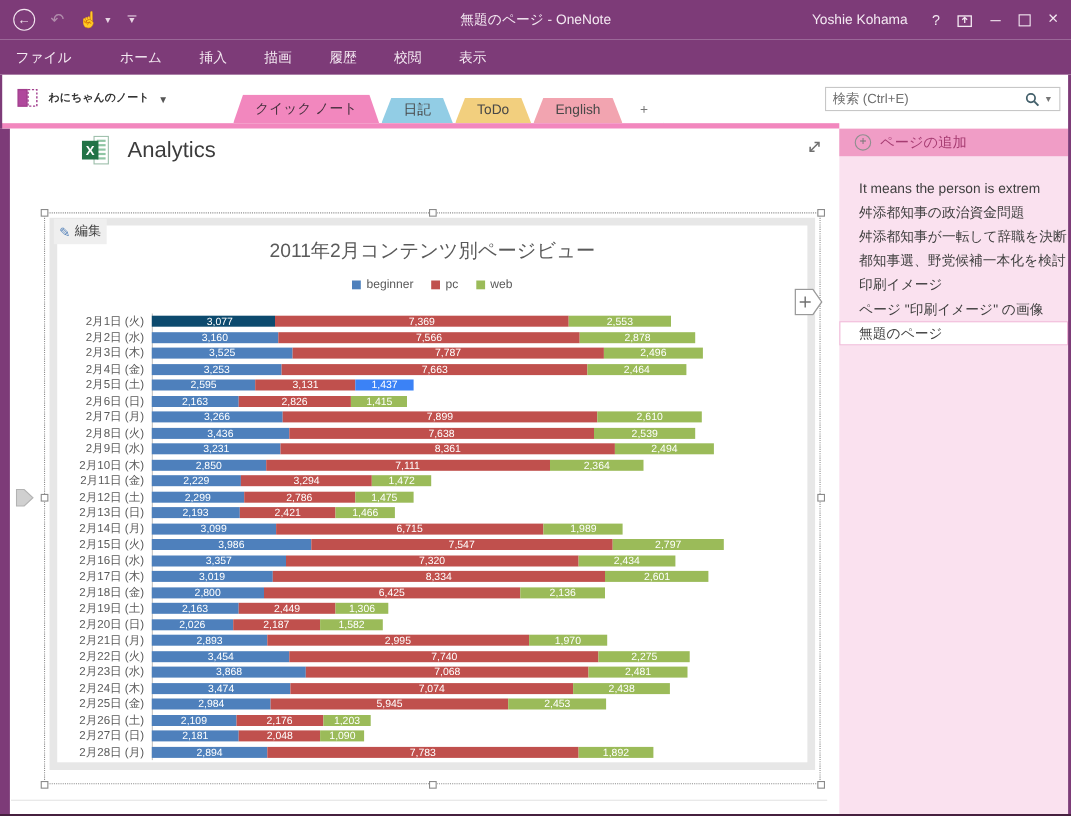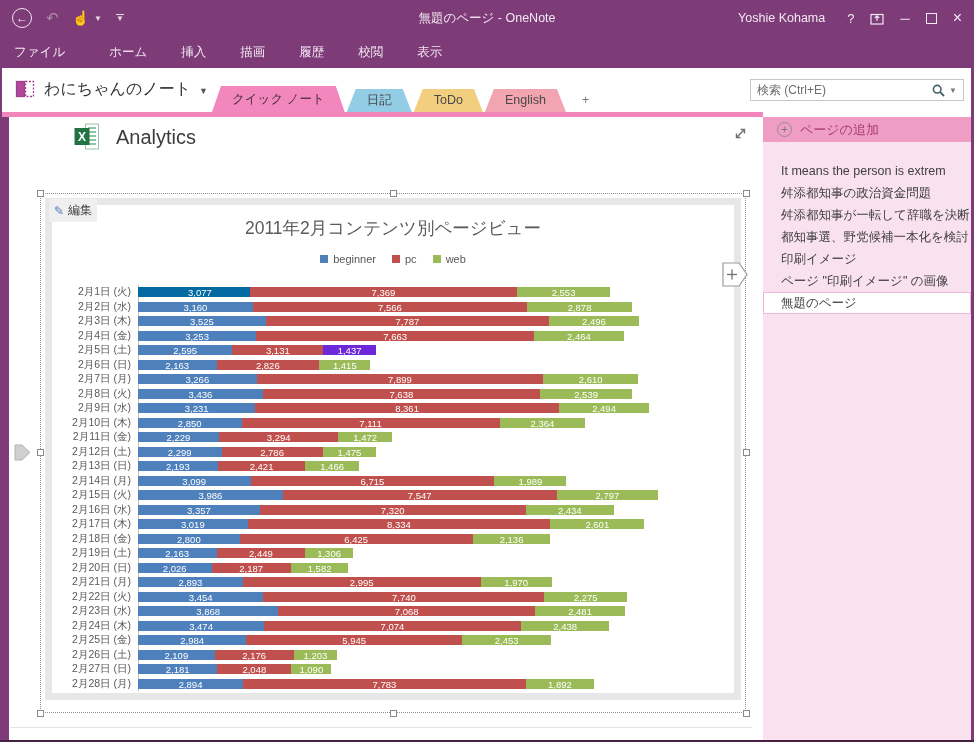--- a/index.html
+++ b/index.html
@@ -21,21 +21,21 @@
   .max-box { width:11px; height:11px; border:1px solid #f4e9f2; }
 
   
   .menubar { position:absolute; left:0; top:36px; width:974px; height:32px; background:#7d3b78; display:flex; align-items:center; padding-left:14px; }
   .menu-item { color:#f4e9f2; font-size:12.5px; margin-right:34px; white-space:nowrap; }
   .menu-item:first-child { margin-right:44px; }
 
   
   .navbar { position:absolute; left:0; top:68px; width:974px; height:49px; background:#fff; }
   .nb-area { position:absolute; left:14px; top:10px; display:flex; align-items:center; gap:8px; }
-  .nb-name { font-size:16px; color:#333; white-space:nowrap; }
+  .nb-name { font-size:10px; color:#333; white-space:nowrap;font-weight:bold; }
   .nb-caret { font-size:9px; color:#555; margin-top:3px; }
   .tabs { position:absolute; left:212px; bottom:5px; display:flex; align-items:flex-end; }
   .stab { position:relative; height:23px; line-height:23px; padding:0 20px; font-size:12.5px; color:#484848;
           clip-path:polygon(9px 0, calc(100% - 9px) 0, 100% 100%, 0 100%); margin-right:2px; white-space:nowrap; text-align:center; }
   .stab.active { height:26px; line-height:26px; color:#47313f; }
   .tab-strip { position:absolute; left:0; bottom:0; width:763px; height:5px; background:#f287be; }
   .searchbox { position:absolute; left:750px; top:11px; width:214px; height:22px; border:1px solid #c7c7c7; background:#fff; display:flex; align-items:center; }
   .searchbox input { flex:1; border:none; outline:none; font-size:12px; color:#666; padding-left:6px; background:transparent; font-family:"Liberation Sans",sans-serif; }
   .searchbox input::placeholder { color:#6e6e6e; opacity:1; }
   .search-caret { font-size:8px; color:#777; margin:0 6px 0 4px; }
@@ -207,21 +207,21 @@
               <div class="legend-item">
                 <span class="swatch" style="background: rgb(155, 187, 89);"></span>
                 <span>web</span>
               </div>
             </div>
           <div class="axis-line"></div>
           <div class="plot">
               <div class="crow">
                 <div class="cat">2月1日 (火)</div>
                 <div class="track">
-                  <div class="seg" style="width: 111.7px; background: #0369a1; padding-left: 12px;">3,077</div>
+                  <div class="seg" style="width: 111.7px; background: #0c4a6e; padding-left: 12px;">3,077</div>
                   <div class="seg" style="width: 267.5px; background: rgb(192, 80, 77);">7,369</div>
                   <div class="seg" style="width: 92.7px; background: rgb(155, 187, 89);">2,553</div>
                 </div>
               </div>
               <div class="crow">
                 <div class="cat">2月2日 (水)</div>
                 <div class="track">
                   <div class="seg" style="width: 114.7px; background: rgb(78, 128, 188);">3,160</div>
                   <div class="seg" style="width: 274.6px; background: rgb(192, 80, 77);">7,566</div>
                   <div class="seg" style="width: 104.5px; background: rgb(155, 187, 89);">2,878</div>
@@ -241,21 +241,21 @@
                   <div class="seg" style="width: 118.1px; background: rgb(78, 128, 188);">3,253</div>
                   <div class="seg" style="width: 278.2px; background: rgb(192, 80, 77);">7,663</div>
                   <div class="seg" style="width: 89.4px; background: rgb(155, 187, 89);">2,464</div>
                 </div>
               </div>
               <div class="crow">
                 <div class="cat">2月5日 (土)</div>
                 <div class="track">
                   <div class="seg" style="width: 94.2px; background: rgb(78, 128, 188);">2,595</div>
                   <div class="seg" style="width: 91.3px; background: rgb(192, 80, 77);">3,131</div>
-                  <div class="seg" style="width: 52.2px; background: #6d28d9;">1,437</div>
+                  <div class="seg" style="width: 52.2px; background: #3b82f6;">1,437</div>
                 </div>
               </div>
               <div class="crow">
                 <div class="cat">2月6日 (日)</div>
                 <div class="track">
                   <div class="seg" style="width: 78.5px; background: rgb(78, 128, 188);">2,163</div>
                   <div class="seg" style="width: 102.6px; background: rgb(192, 80, 77);">2,826</div>
                   <div class="seg" style="width: 51.4px; background: rgb(155, 187, 89);">1,415</div>
                 </div>
               </div>

